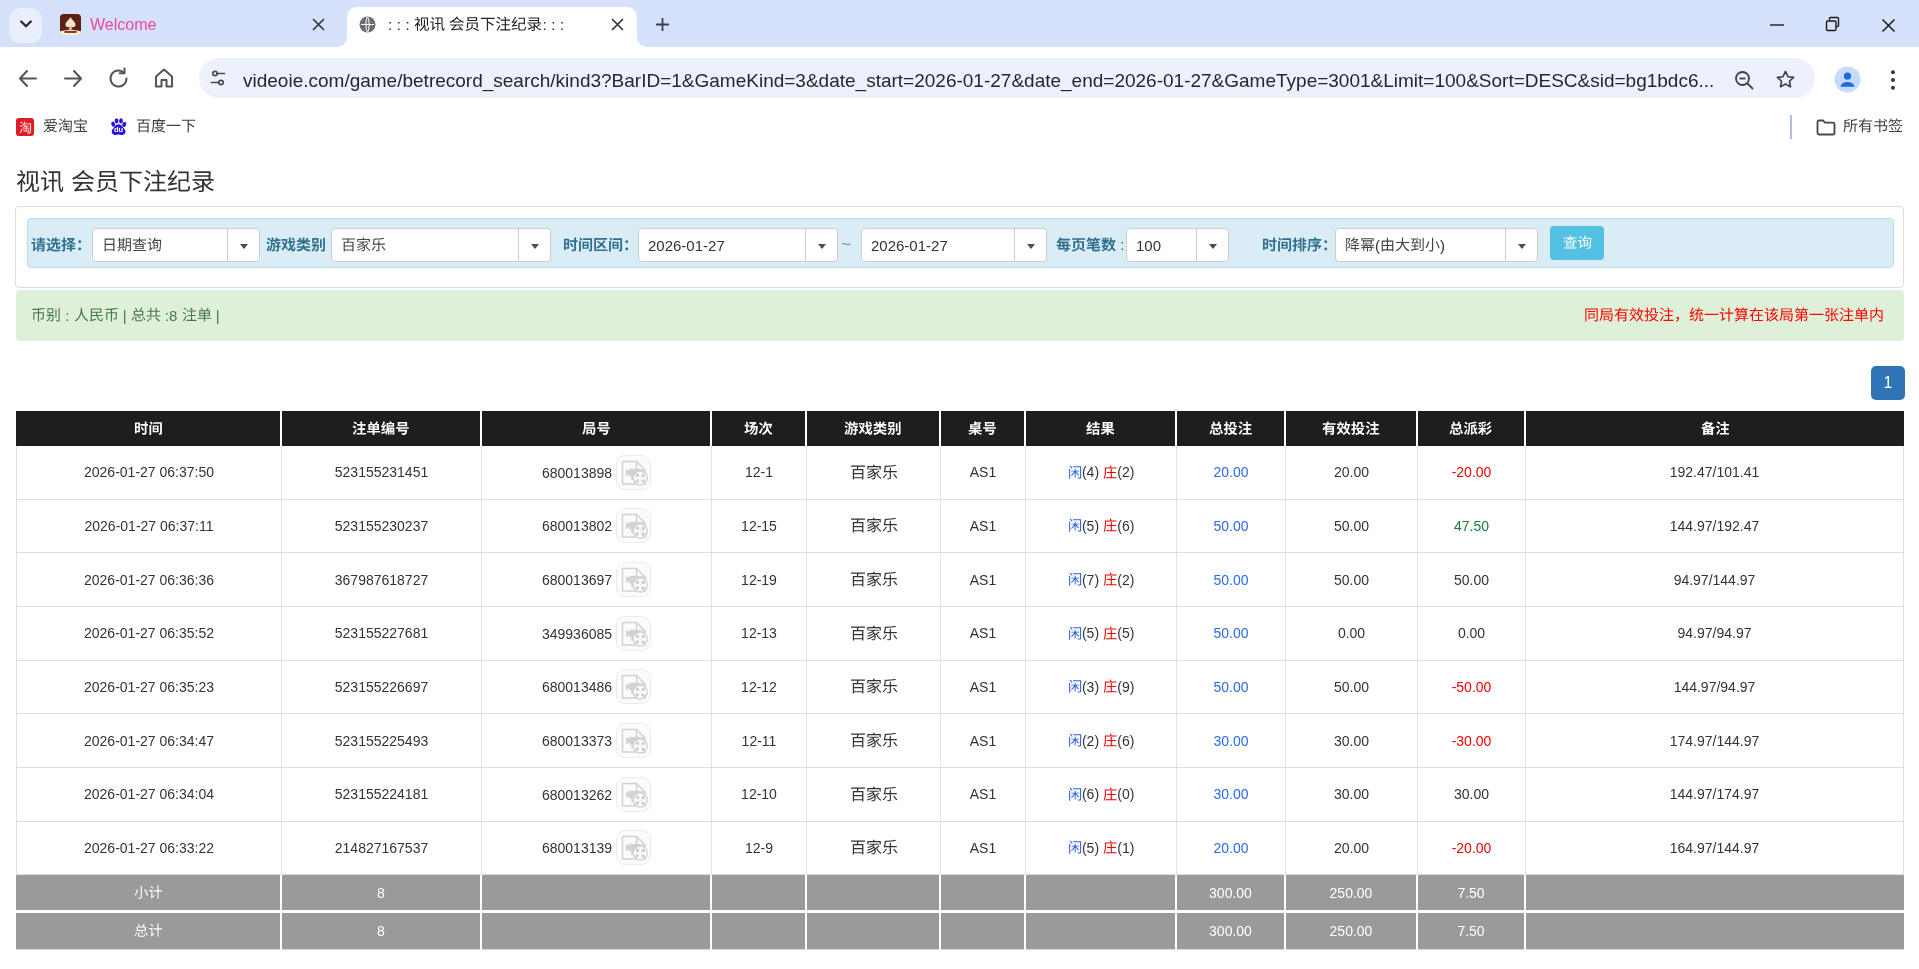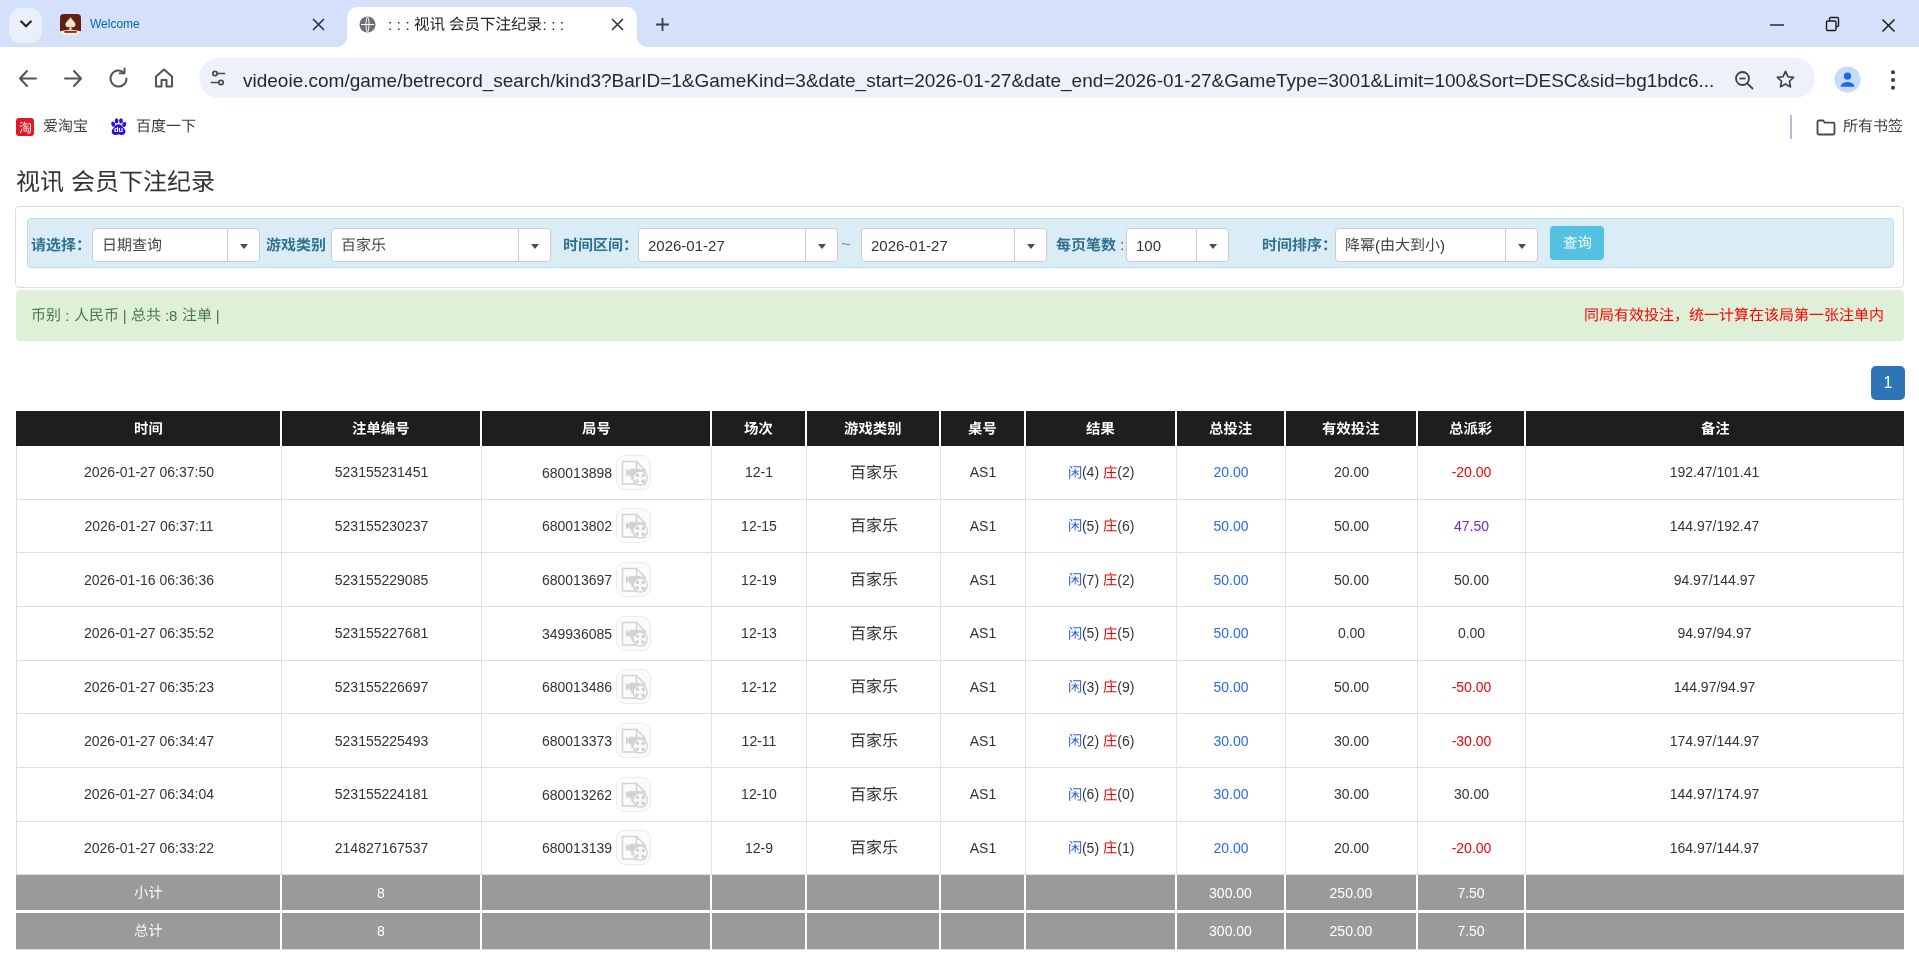--- a/index.html
+++ b/index.html
@@ -112,21 +112,21 @@
 <div style="position:absolute;left:8.5px;top:7.5px;width:33.5px;height:35.5px;border-radius:12px;background:#eaeffc"></div>
 <svg style="position:absolute;left:19.5px;top:20px" width="12" height="9" viewBox="0 0 12 9">
     <path d="M1.2 1.5 L6 6.3 L10.8 1.5" fill="none" stroke="#25282c" stroke-width="2.2" stroke-linecap="round"></path>
   </svg>
 <svg style="position:absolute;left:60px;top:14px" width="21" height="21" viewBox="0 0 20 20">
 <rect x="0" y="0" width="20" height="20" rx="3.5" fill="#5e2012"></rect>
 <path d="M10 3 C8 6 5.2 7.6 5.2 10.2 a2.5 2.5 0 0 0 4.2 1.8 c-.2 1.3-.7 2-1.4 2.8 h4 c-.7-.8-1.2-1.5-1.4-2.8 a2.5 2.5 0 0 0 4.2-1.8 C14.8 7.6 12 6 10 3z" fill="#f3e3d3"></path>
 <path d="M0 16.5 q10 -3 20 0 L20 18 a3.5 3.5 0 0 1 -3.5 2 H3.5 A3.5 3.5 0 0 1 0 18 z" fill="#f8eed6"></path>
     <rect x="4.2" y="16.1" width="11.6" height="1.9" fill="#8d2f18"></rect>
   </svg>
-<div style="position:absolute;left:90px;top:15px;font-size:12px;line-height:19px;color:#0369a1">Welcome</div>
+<div style="position:absolute;left:90px;top:15px;font-size:16px;line-height:19px;color:#ec4899">Welcome</div>
 <svg style="position:absolute;left:311px;top:17px" width="15" height="15" viewBox="0 0 15 15">
     <path d="M2.5 2.5 12.5 12.5 M12.5 2.5 2.5 12.5" stroke="#33363b" stroke-width="1.7" stroke-linecap="round"></path>
   </svg>
 <div style="position:absolute;left:347px;top:7px;width:290px;height:40px;background:#fff;border-radius:10px 10px 0 0"></div>
 <div style="position:absolute;left:337px;top:37px;width:10px;height:10px;background:#fff"></div>
 <div style="position:absolute;left:337px;top:37px;width:10px;height:10px;background:#d5e1fb;border-bottom-right-radius:10px"></div>
 <div style="position:absolute;left:637px;top:37px;width:10px;height:10px;background:#fff"></div>
 <div style="position:absolute;left:637px;top:37px;width:10px;height:10px;background:#d5e1fb;border-bottom-left-radius:10px"></div>
 <svg style="position:absolute;left:359px;top:16px" width="17" height="17" viewBox="0 0 17 17">
 <circle cx="8.5" cy="8.5" r="8" fill="#6a6f76"></circle>
@@ -499,26 +499,26 @@
             <use href="#r4E50" x="2000"></use>
           </svg></td>
         <td>AS1</td>
         <td><svg style="vertical-align:-1.72px;" width="14.30" height="14.30" viewBox="0 -880 1000 1000" fill="#2b5dd8">
             <use href="#r95F2"></use>
           </svg>(5) <svg style="vertical-align:-1.72px;" width="14.30" height="14.30" viewBox="0 -880 1000 1000" fill="#f20000">
             <use href="#r5E84"></use>
           </svg>(6)</td>
         <td class="bl">50.00</td>
         <td>50.00</td>
-        <td style="color:#6d28d9">47.50</td>
+        <td style="color:#15803d">47.50</td>
         <td>144.97/192.47</td>
       </tr>
       <tr class="dr">
-        <td>2026-01-16 06:36:36</td>
-        <td>523155229085</td>
+        <td>2026-01-27 06:36:36</td>
+        <td>367987618727</td>
         <td><span class="ln">680013697</span><span class="vbtn"><svg width="35" height="35" viewBox="0 0 35 35">
 <path d="M6.5 6.5 h14 l8.5 8.5 v14 h-22.5 z" fill="none" stroke="#d2d2d2" stroke-width="1.5"></path>
 <path d="M20.5 6.5 v8.5 h8.5" fill="none" stroke="#d2d2d2" stroke-width="1.5"></path>
 <path d="M13.5 16.2 L10 14 v7.2 L13.5 19z" fill="#d2d2d2"></path>
 <rect x="13.2" y="13.8" width="10.3" height="7.6" fill="#d2d2d2"></rect>
 <rect x="15.2" y="21.4" width="5.6" height="3.4" fill="#d2d2d2"></rect>
 <circle cx="24.2" cy="23" r="7" fill="#fff" stroke="#d2d2d2" stroke-width="1.4"></circle>
 <circle cx="21.4" cy="20.2" r="1.9" fill="#d2d2d2"></circle>
               <circle cx="27.2" cy="20.5" r="1.9" fill="#d2d2d2"></circle>
 <circle cx="21.2" cy="25.9" r="1.9" fill="#d2d2d2"></circle>

